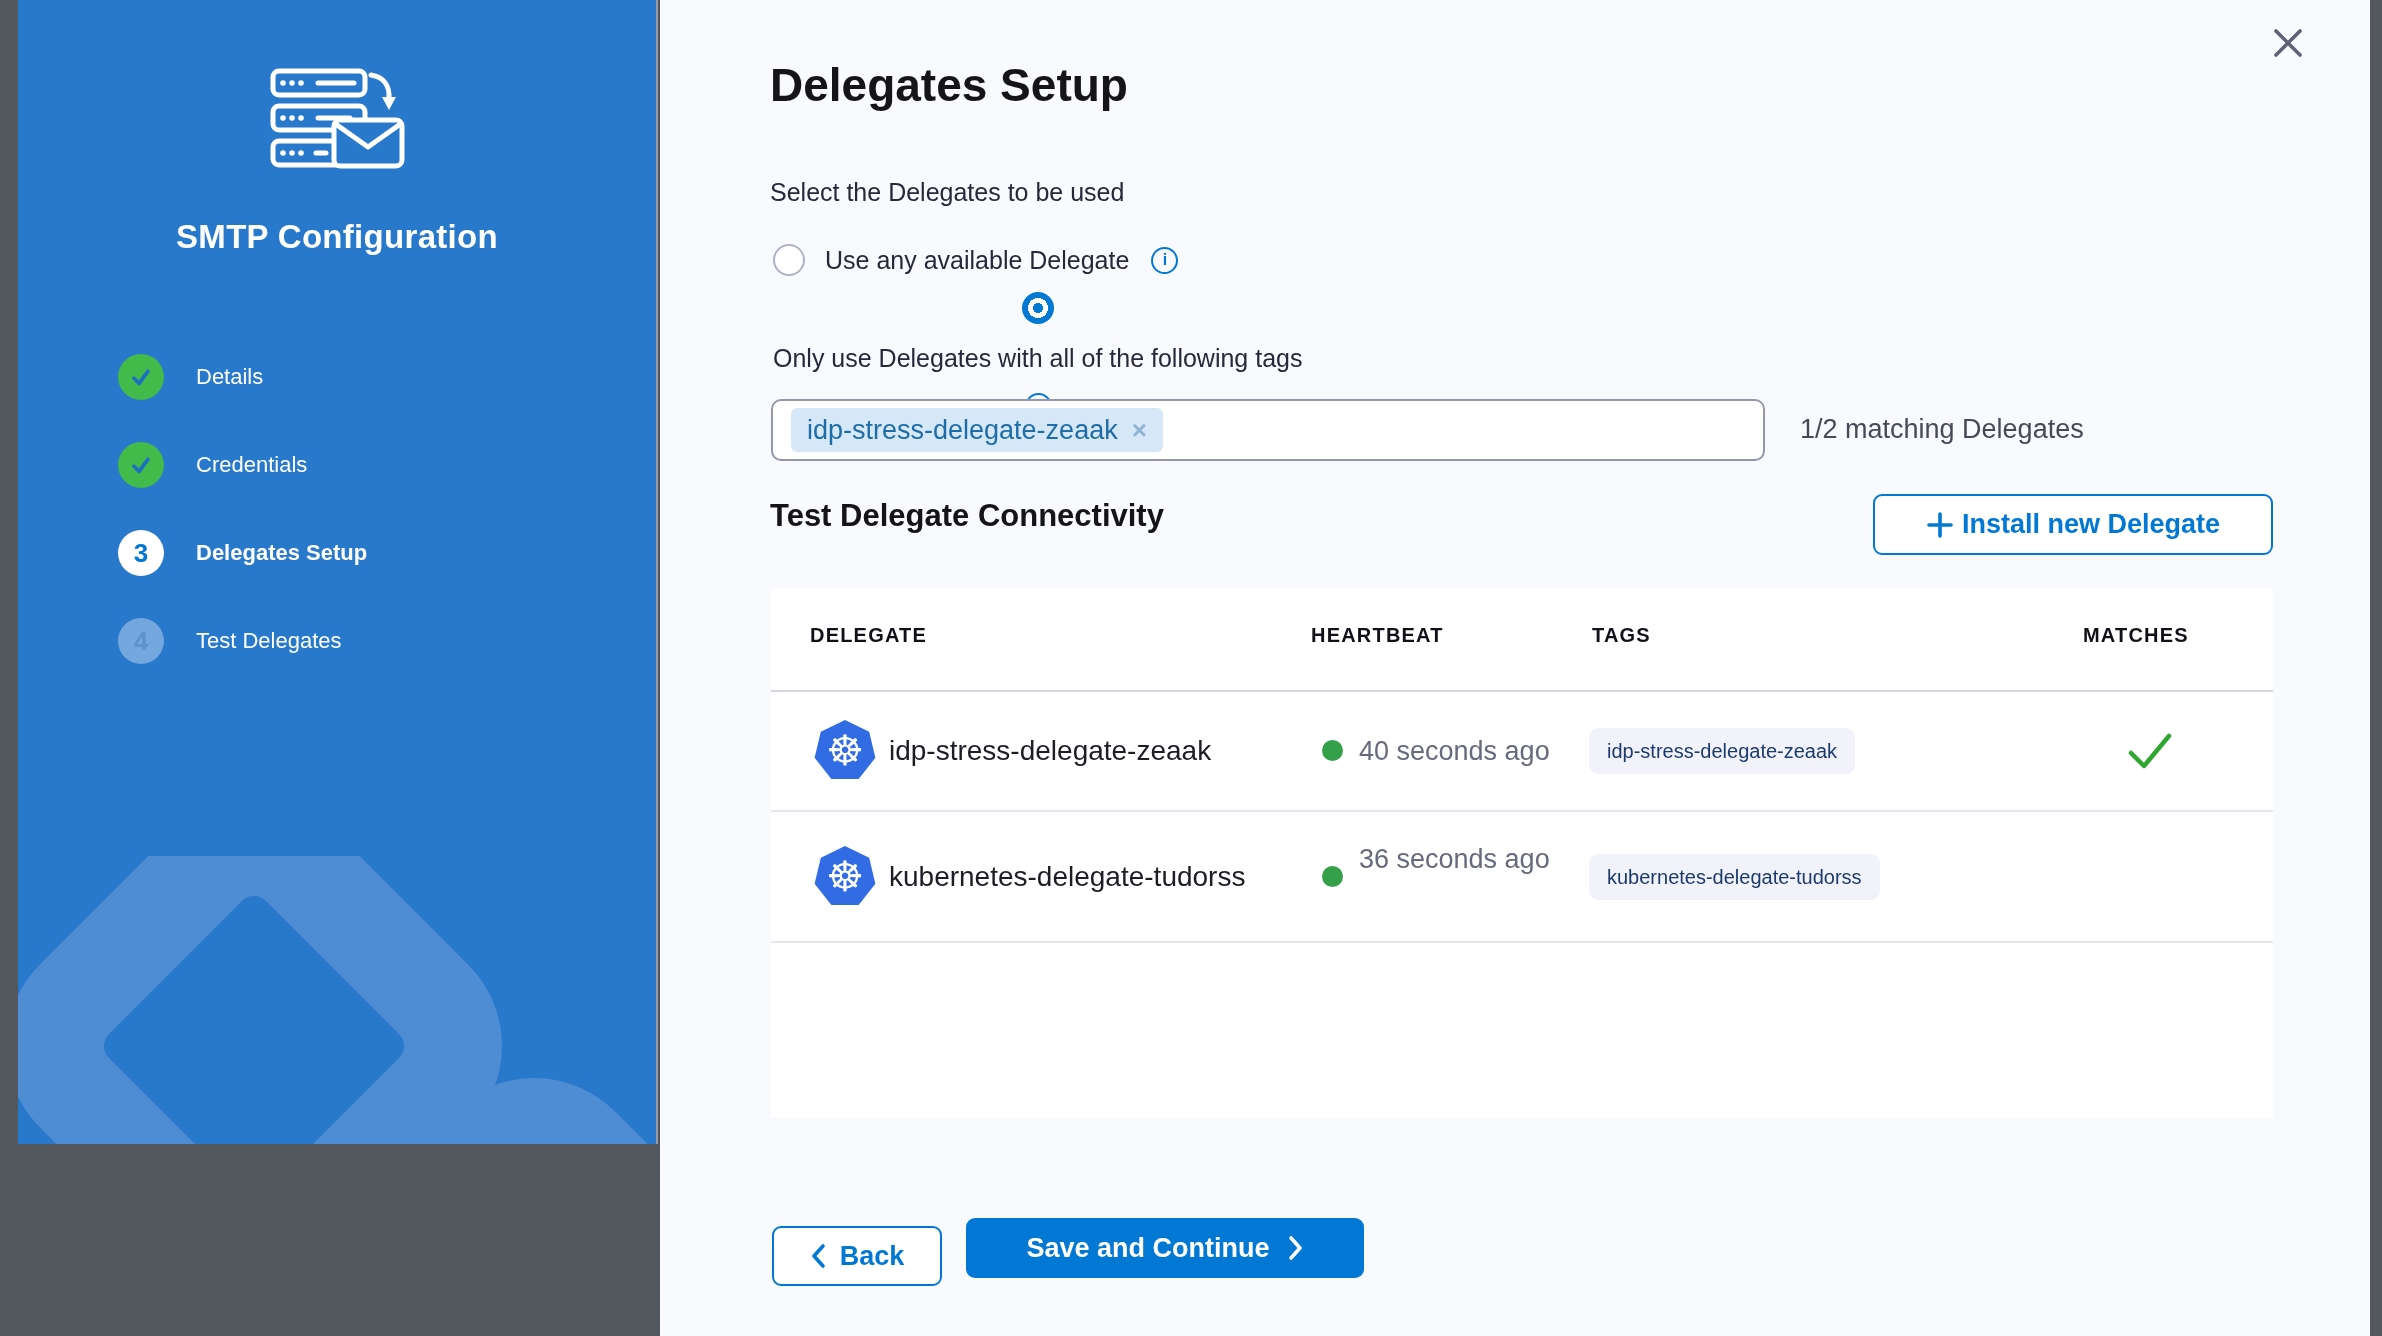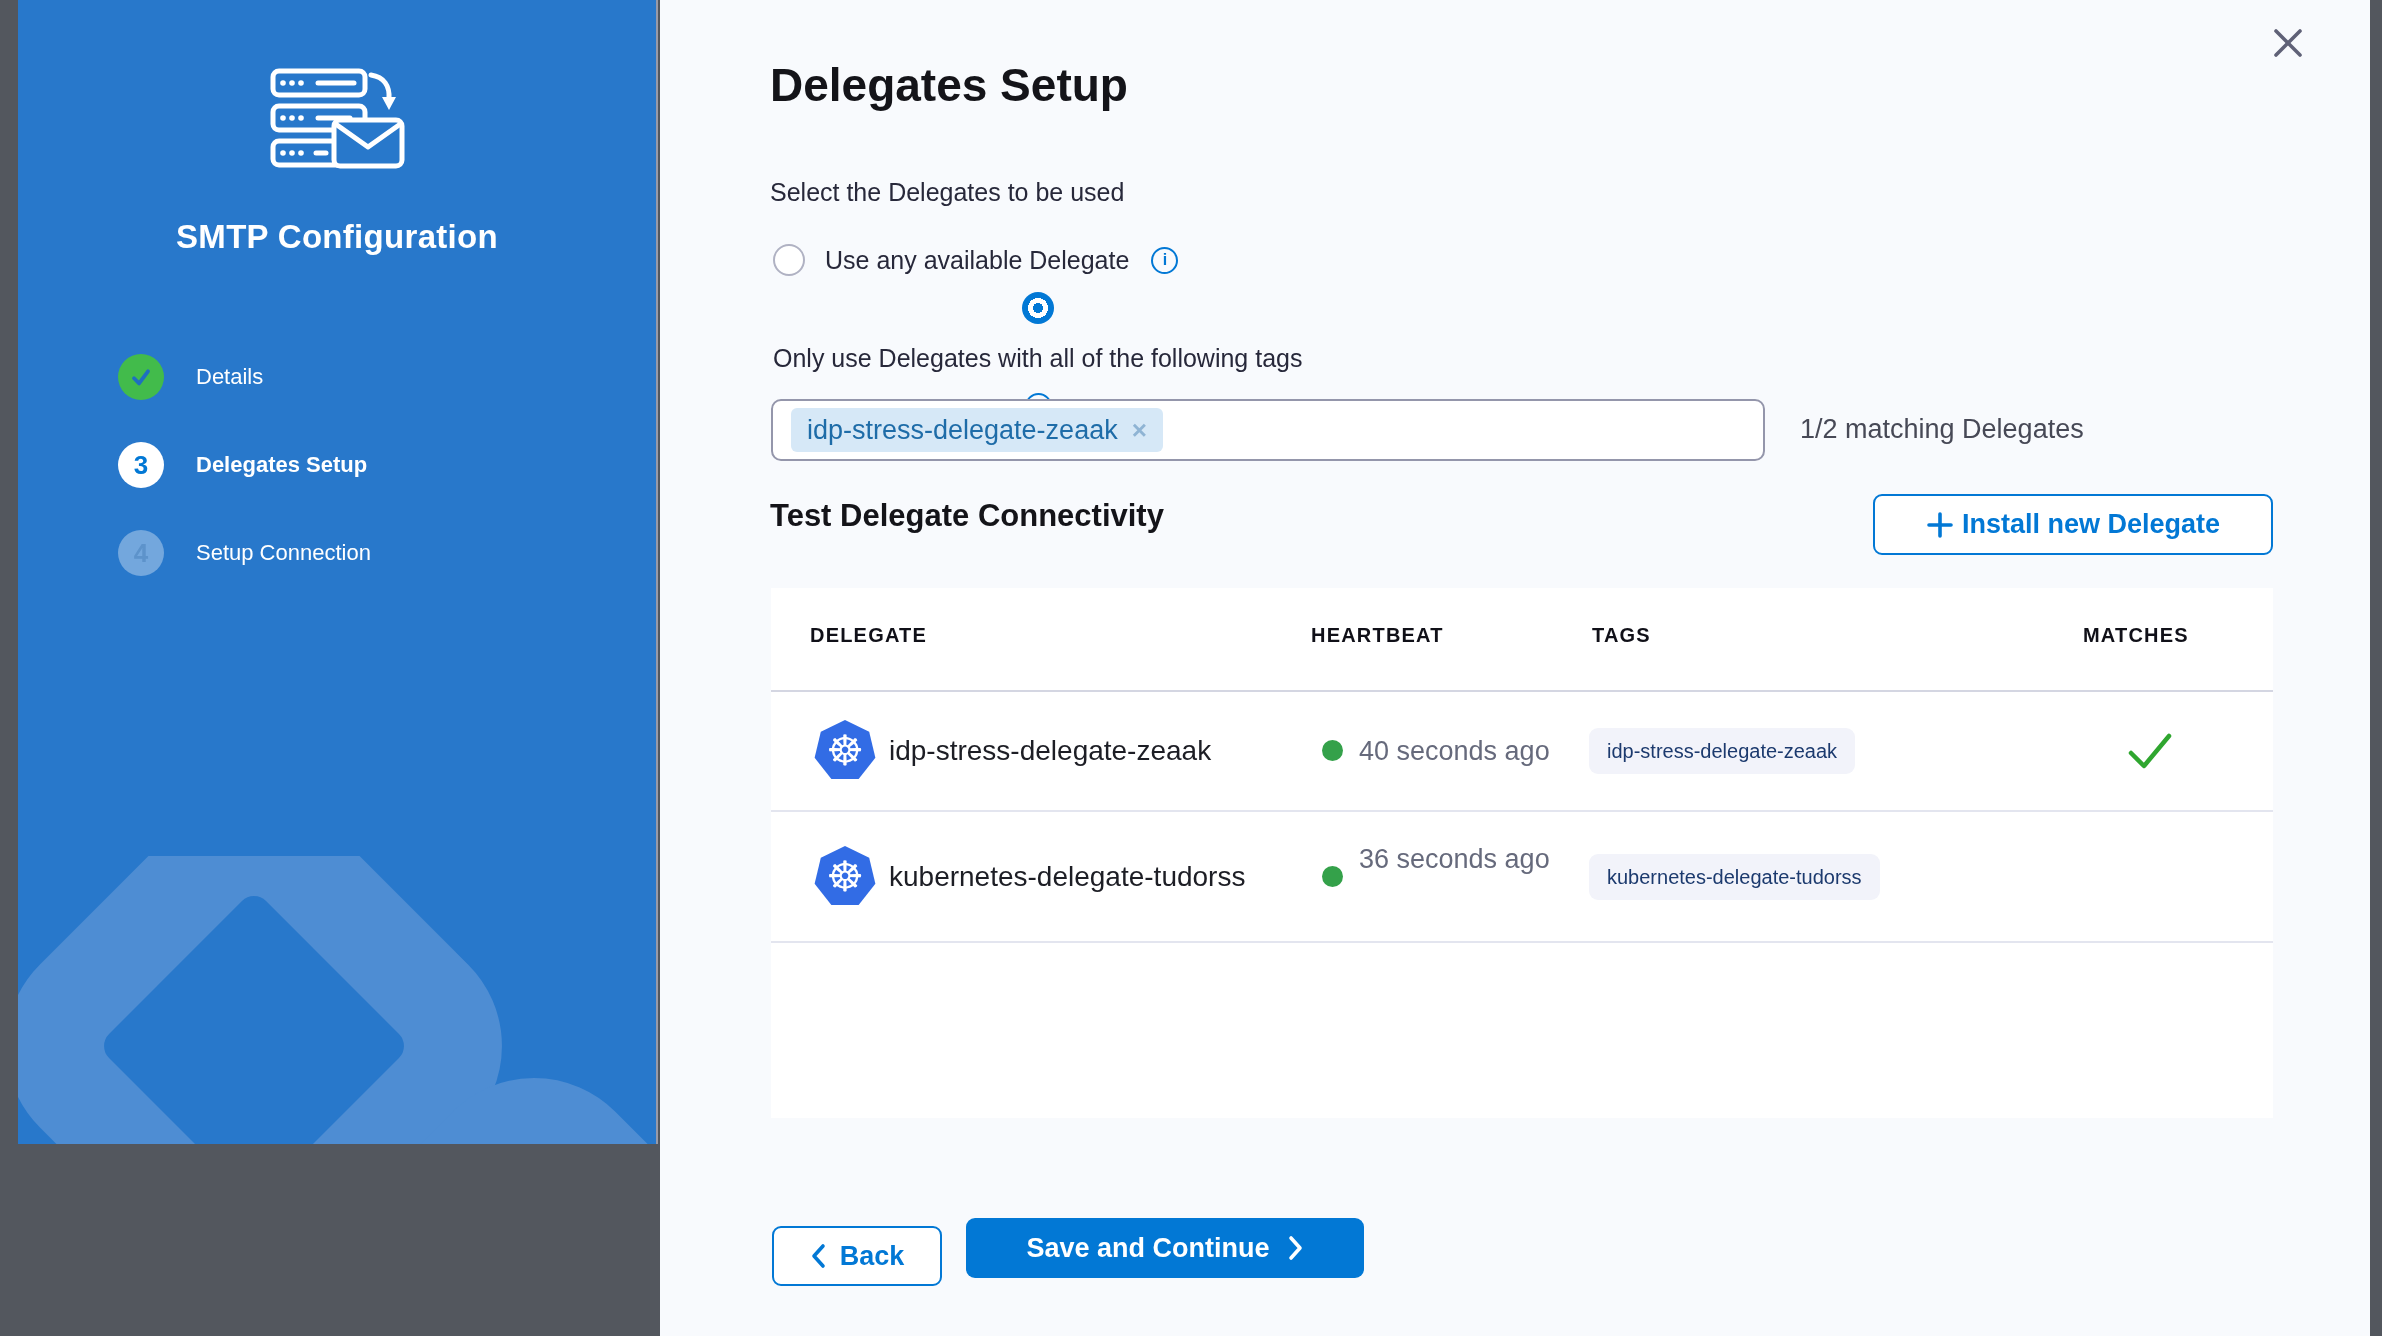--- a/index.html
+++ b/index.html
@@ -131,27 +131,35 @@
 
     <ul class="steps">
       <li class="step step-done">
         <span class="step-circle">
           <svg width="28" height="28" viewBox="0 0 44 44">
               <polyline points="11,24 19,32 33,13" fill="none" stroke="#1e6fc0" stroke-width="6" stroke-linecap="round" stroke-linejoin="round"></polyline>
             </svg>
         </span>
         <span class="step-label">Details</span>
       </li>
+      <li class="step step-done">
+        <span class="step-circle">
+          <svg width="28" height="28" viewBox="0 0 44 44">
+              <polyline points="11,24 19,32 33,13" fill="none" stroke="#1e6fc0" stroke-width="6" stroke-linecap="round" stroke-linejoin="round"></polyline>
+            </svg>
+        </span>
+        <span class="step-label">Credentials</span>
+      </li>
       <li class="step step-active">
         <span class="step-circle">3</span>
         <span class="step-label">Delegates Setup</span>
       </li>
       <li class="step step-pending">
         <span class="step-circle">4</span>
-        <span class="step-label">Setup Connection</span>
+        <span class="step-label">Test Delegates</span>
       </li>
     </ul>
   </aside>
 
   <main class="main">
 
     <button class="close-btn">
       <svg width="34" height="34" viewBox="0 0 34 34">
         <line x1="5" y1="5" x2="29" y2="29" stroke="#5f6177" stroke-width="3.6" stroke-linecap="round"></line>
         <line x1="29" y1="5" x2="5" y2="29" stroke="#5f6177" stroke-width="3.6" stroke-linecap="round"></line>

